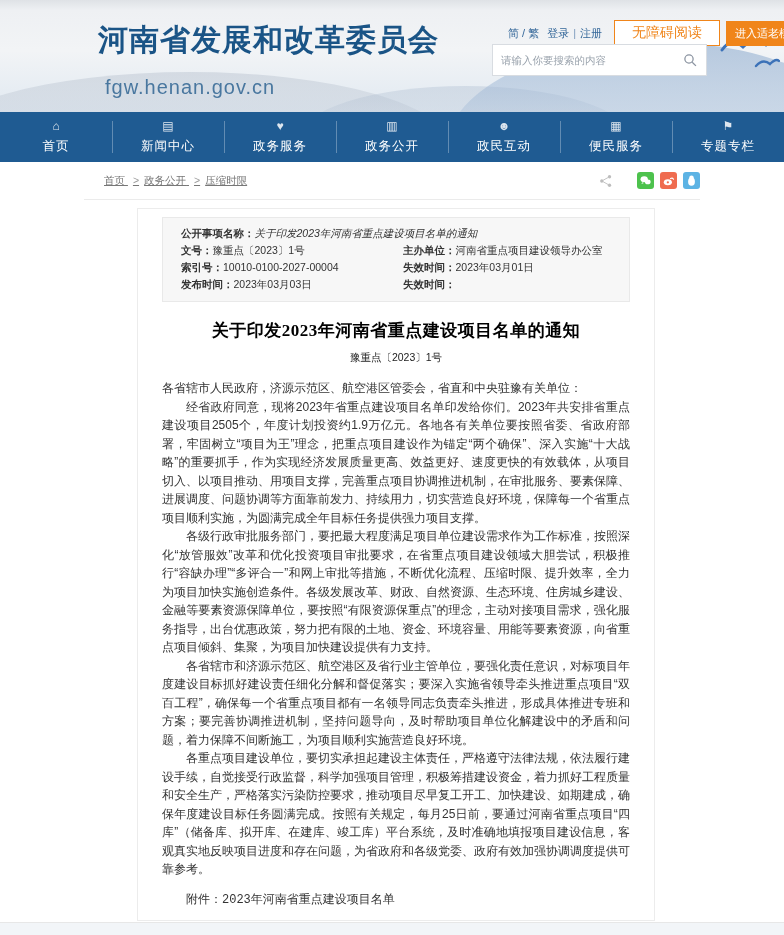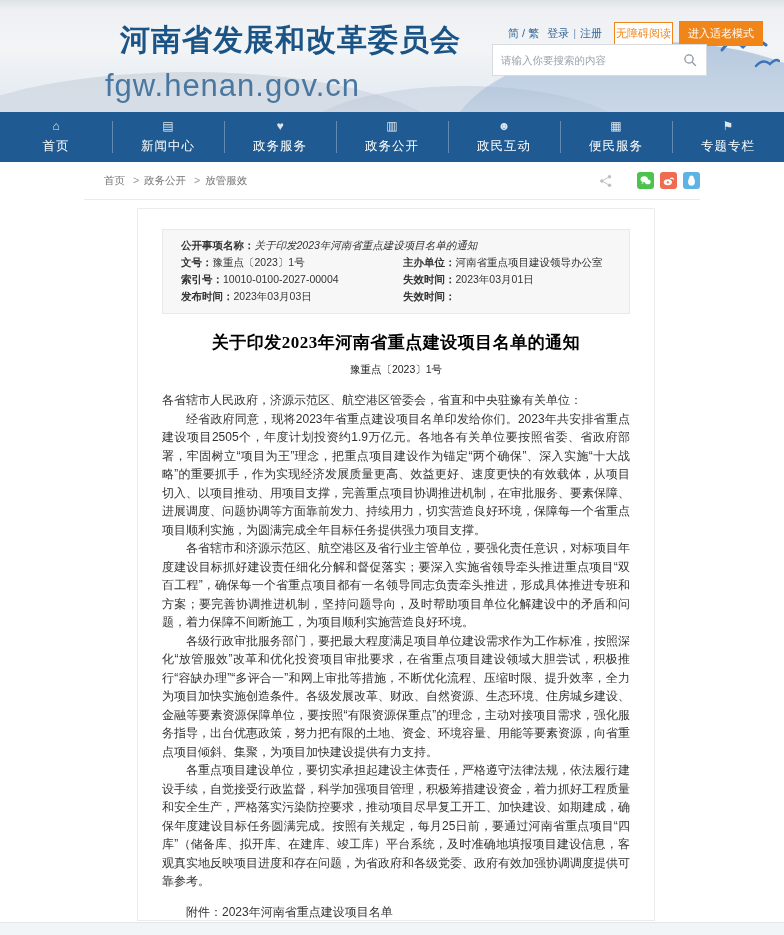--- a/index.html
+++ b/index.html
@@ -10,79 +10,79 @@
   .header { position:relative; height:112px; overflow:hidden;
     background:linear-gradient(180deg,#dfe2e6 0,#eef0f3 10px,#f2f4f6 45%,#e7edf3 80%,#e0e8f0 100%); }
   .mtn { position:absolute; border-radius:50% 50% 0 0 / 100% 100% 0 0; }
   .mtn-a { right:-90px; bottom:-42px; width:430px; height:112px;
     background:linear-gradient(180deg,rgba(148,176,209,.65),rgba(196,210,228,.25)); }
   .mtn-b { left:-70px; bottom:-34px; width:520px; height:74px;
     background:linear-gradient(180deg,rgba(176,186,200,.40),rgba(200,206,216,.15)); }
   .mtn-c { left:300px; bottom:-26px; width:330px; height:52px;
     background:linear-gradient(180deg,rgba(168,184,204,.35),rgba(200,210,224,.12)); }
   .birds { position:absolute; right:4px; top:30px; }
-  .logo-cn { position:absolute; left:120px; top:20px; font-size:30px; font-weight:bold;
+  .logo-cn { position:absolute; left:98px; top:20px; font-size:30px; font-weight:bold;
     color:#1a5486; letter-spacing:1px; }
-  .logo-en { position:absolute; left:105px; top:68px; font-size:31px; color:#49779f;
+  .logo-en { position:absolute; left:105px; top:76px; font-size:20px; color:#49779f;
     letter-spacing:1px; }
   .topbar { position:absolute; left:508px; top:22px; height:22px; display:flex;
     align-items:center; font-size:11px; color:#35689a; white-space:nowrap; }
   .topbar a { color:#35689a; text-decoration:none; cursor:pointer; }
   .topbar .gap { margin:0 4px; color:#7d9cbd; }
   .btn-access { margin-left:12px; border:1px solid #f0851a; color:#f0851a; background:#fff;
-    font-size:11px; padding:3px 1px; cursor:pointer; }
+    font-size:14px; padding:3px 17px; cursor:pointer; }
   .btn-elder { margin-left:6px; border:1px solid #f0851a; color:#fff; background:#f0851a;
     font-size:11px; padding:4px 8px; cursor:pointer; }
   .search { position:absolute; left:492px; top:44px; width:215px; height:32px; background:#fff;
     border:1px solid #d8dce1; display:flex; align-items:center; padding:4px 8px; }
   .search input { flex:1; border:none; outline:none; font-size:10.5px; color:#333;
     font-family:"Liberation Sans",sans-serif; }
   .search input::placeholder { color:#9aa3ad; }
   .search .mag { cursor:pointer; display:flex; align-items:center; }
 
   
   .nav { display:flex; height:50px; background:#1f5b92; }
   .nav-item { flex:1; position:relative; text-align:center; color:#fff; cursor:pointer; padding-top:7px; }
   .nav-item + .nav-item::before { content:""; position:absolute; left:0; top:9px; bottom:9px;
     width:1px; background:rgba(255,255,255,.30); }
   .nav-icon { display:block; height:15px; line-height:15px; font-size:12px; color:rgba(255,255,255,.85); }
   .nav-label { display:block; margin-top:4px; font-size:12.5px; letter-spacing:1px; }
 
   
   .crumb-row { width:616px; margin:0 auto 0 84px; height:38px; border-bottom:1px solid #ebebeb;
     display:flex; align-items:center; justify-content:space-between; padding:0 0 0 20px; }
-  .crumbs { font-size:10.5px; color:#777; display:flex; align-items:center; }
+  .crumbs { font-size:10.5px; color:#777; display:flex; align-items:center;text-decoration:underline; }
   .crumbs a { color:#777; text-decoration:none; cursor:pointer; }
   .crumbs .sep { margin:0 5px; color:#999; }
   .share-box { display:flex; align-items:center; }
   .share-box .sicon { width:17px; height:17px; border-radius:3px; margin-left:6px; cursor:pointer;
     display:flex; align-items:center; justify-content:center; }
   .share-glyph { margin-right:18px; cursor:pointer; display:flex; }
   .ic-wechat { background:#4dc24d; }
   .ic-weibo  { background:#ef6c50; }
   .ic-qq     { background:#5cb3e4; }
 
   
   .main { position:relative; background:#fff; }
   .card { margin:8px 0 0 137px; width:518px; height:713px; border:1px solid #ececec;
-    background:#fff; padding:20px 24px 0; overflow:hidden; }
+    background:#fff; padding:8px 24px 0; overflow:hidden; }
   .meta-box { background:#f7f7f7; border:1px solid #e9e9e9; padding:7px 18px 8px;
     font-size:10.5px; line-height:17px; color:#333;
     display:grid; grid-template-columns:222px 1fr; }
   .meta-row { white-space:nowrap; overflow:hidden; }
   .meta-row.wide { grid-column:1 / 3; }
   .meta-row .lbl { font-weight:bold; color:#333; }
   .meta-row.italic .val { font-style:italic; }
   .doc-title { margin-top:17px; text-align:center; font-size:17px; font-weight:bold; color:#000;
     font-family:"Liberation Serif", serif; letter-spacing:.5px; }
   .doc-no { margin-top:9px; text-align:center; font-size:10.5px; color:#222; }
   .content { margin-top:14px; font-size:12px; line-height:18.5px; color:#333; text-align:justify; }
   .content p { text-indent:2em; }
   .content p.salutation { text-indent:0; }
-  .content p.attachment { margin-top:12px; }
+  .content p.attachment { margin-top:12px;font-family:Liberation Mono, monospace; }
 
   
   .footer-strip { position:absolute; left:0; bottom:0; width:784px; height:13px;
     background:#f2f5f8; border-top:1px solid #e7e7e7; }
 </style>
 </head>
 <body>
 
 <div class="header">
   <div class="mtn mtn-b"></div>
@@ -161,21 +161,21 @@
         <a>首页</a>
         <span class="sep">&gt;</span>
       </span>
 
       <span>
         <a>政务公开</a>
         <span class="sep">&gt;</span>
       </span>
 
       <span>
-        <a>放管服效</a>
+        <a>压缩时限</a>
         <span class="sep"></span>
       </span>
     </div>
   <div class="share-box">
     <span class="share-glyph">
       <svg width="14" height="14" viewBox="0 0 20 20">
         <circle cx="4" cy="10" r="2.4" fill="#bdbdbd"></circle>
           <circle cx="15" cy="4" r="2.4" fill="#bdbdbd"></circle>
         <circle cx="15" cy="16" r="2.4" fill="#bdbdbd"></circle>
         <line x1="5.8" y1="9" x2="13" y2="5" stroke="#bdbdbd" stroke-width="1.3"></line>
@@ -241,24 +241,24 @@
 
     <h1 class="doc-title">关于印发2023年河南省重点建设项目名单的通知</h1>
     <div class="doc-no">豫重点〔2023〕1号</div>
 
     <div class="content">
 
         <p class="salutation">各省辖市人民政府，济源示范区、航空港区管委会，省直和中央驻豫有关单位：</p>
 
         <p class="body">经省政府同意，现将2023年省重点建设项目名单印发给你们。2023年共安排省重点建设项目2505个，年度计划投资约1.9万亿元。各地各有关单位要按照省委、省政府部署，牢固树立“项目为王”理念，把重点项目建设作为锚定“两个确保”、深入实施“十大战略”的重要抓手，作为实现经济发展质量更高、效益更好、速度更快的有效载体，从项目切入、以项目推动、用项目支撑，完善重点项目协调推进机制，在审批服务、要素保障、进展调度、问题协调等方面靠前发力、持续用力，切实营造良好环境，保障每一个省重点项目顺利实施，为圆满完成全年目标任务提供强力项目支撑。</p>
 
+        <p class="body">各级行政审批服务部门，要把最大程度满足项目单位建设需求作为工作标准，按照深化“放管服效”改革和优化投资项目审批要求，在省重点项目建设领域大胆尝试，积极推行“容缺办理”“多评合一”和网上审批等措施，不断优化流程、压缩时限、提升效率，全力为项目加快实施创造条件。各级发展改革、财政、自然资源、生态环境、住房城乡建设、金融等要素资源保障单位，要按照“有限资源保重点”的理念，主动对接项目需求，强化服务指导，出台优惠政策，努力把有限的土地、资金、环境容量、用能等要素资源，向省重点项目倾斜、集聚，为项目加快建设提供有力支持。</p>
+
         <p class="body">各省辖市和济源示范区、航空港区及省行业主管单位，要强化责任意识，对标项目年度建设目标抓好建设责任细化分解和督促落实；要深入实施省领导牵头推进重点项目“双百工程”，确保每一个省重点项目都有一名领导同志负责牵头推进，形成具体推进专班和方案；要完善协调推进机制，坚持问题导向，及时帮助项目单位化解建设中的矛盾和问题，着力保障不间断施工，为项目顺利实施营造良好环境。</p>
 
-        <p class="body">各级行政审批服务部门，要把最大程度满足项目单位建设需求作为工作标准，按照深化“放管服效”改革和优化投资项目审批要求，在省重点项目建设领域大胆尝试，积极推行“容缺办理”“多评合一”和网上审批等措施，不断优化流程、压缩时限、提升效率，全力为项目加快实施创造条件。各级发展改革、财政、自然资源、生态环境、住房城乡建设、金融等要素资源保障单位，要按照“有限资源保重点”的理念，主动对接项目需求，强化服务指导，出台优惠政策，努力把有限的土地、资金、环境容量、用能等要素资源，向省重点项目倾斜、集聚，为项目加快建设提供有力支持。</p>
-
         <p class="body">各重点项目建设单位，要切实承担起建设主体责任，严格遵守法律法规，依法履行建设手续，自觉接受行政监督，科学加强项目管理，积极筹措建设资金，着力抓好工程质量和安全生产，严格落实污染防控要求，推动项目尽早复工开工、加快建设、如期建成，确保年度建设目标任务圆满完成。按照有关规定，每月25日前，要通过河南省重点项目“四库”（储备库、拟开库、在建库、竣工库）平台系统，及时准确地填报项目建设信息，客观真实地反映项目进度和存在问题，为省政府和各级党委、政府有效加强协调调度提供可靠参考。</p>
 
 
         <p class="attachment">附件：2023年河南省重点建设项目名单</p>
 
       </div>
 
   </div>
 </div>
 

